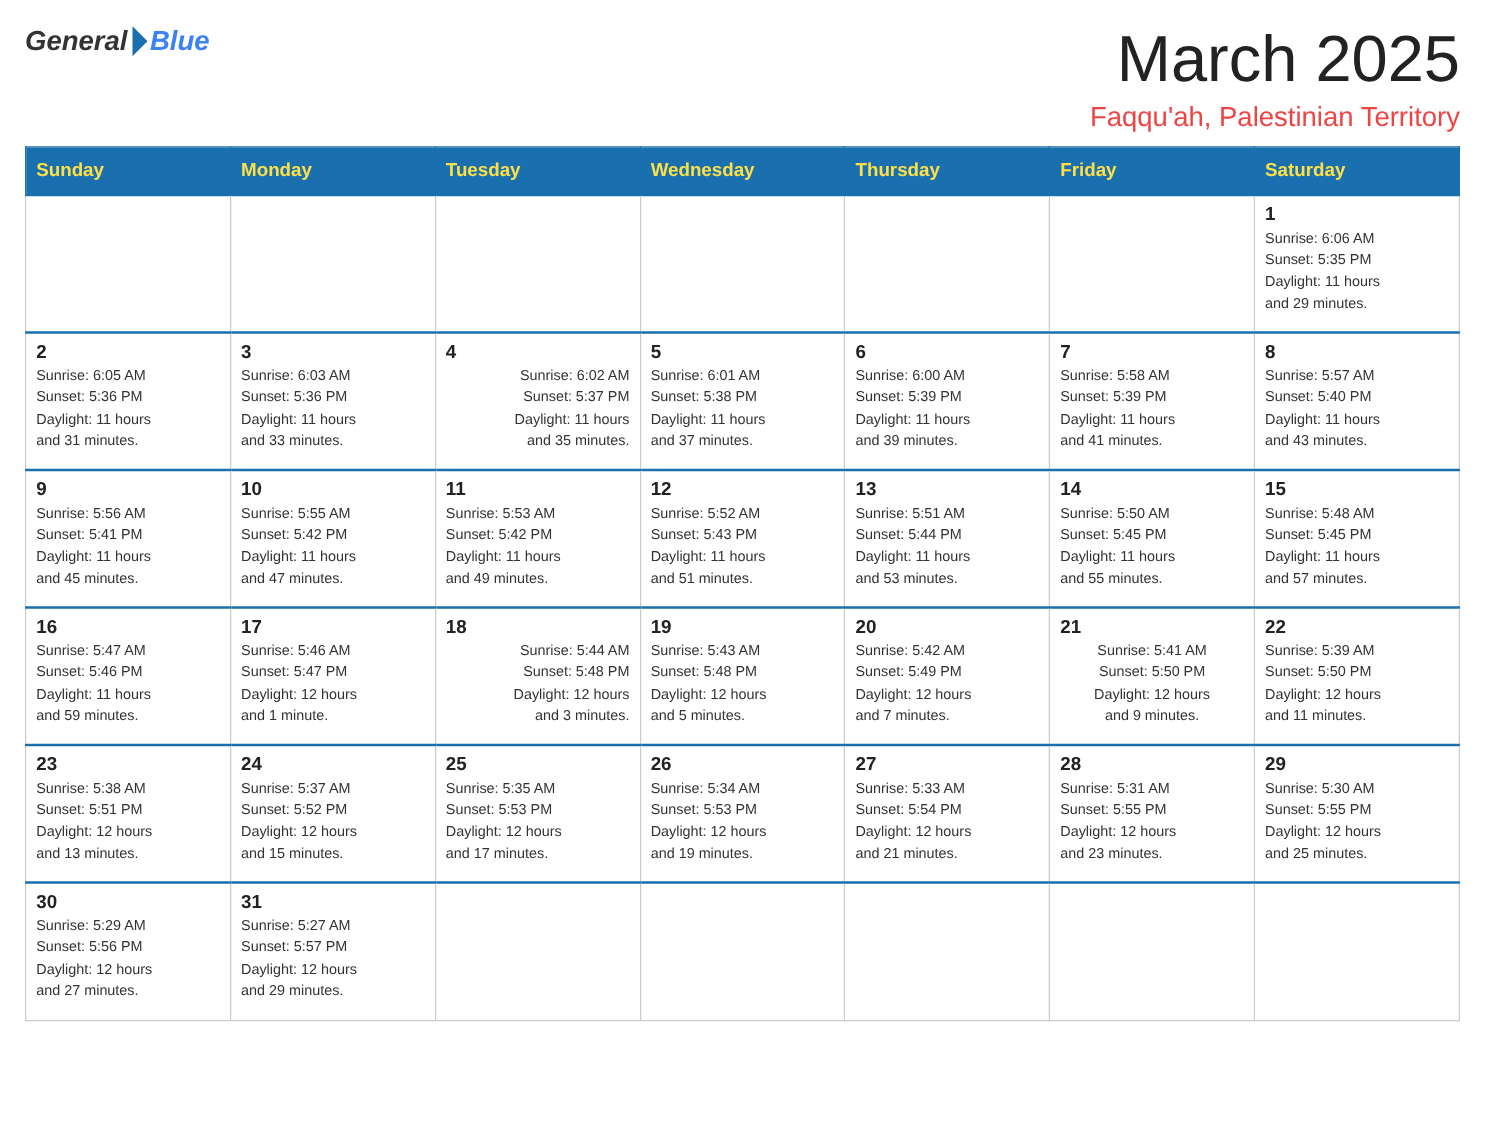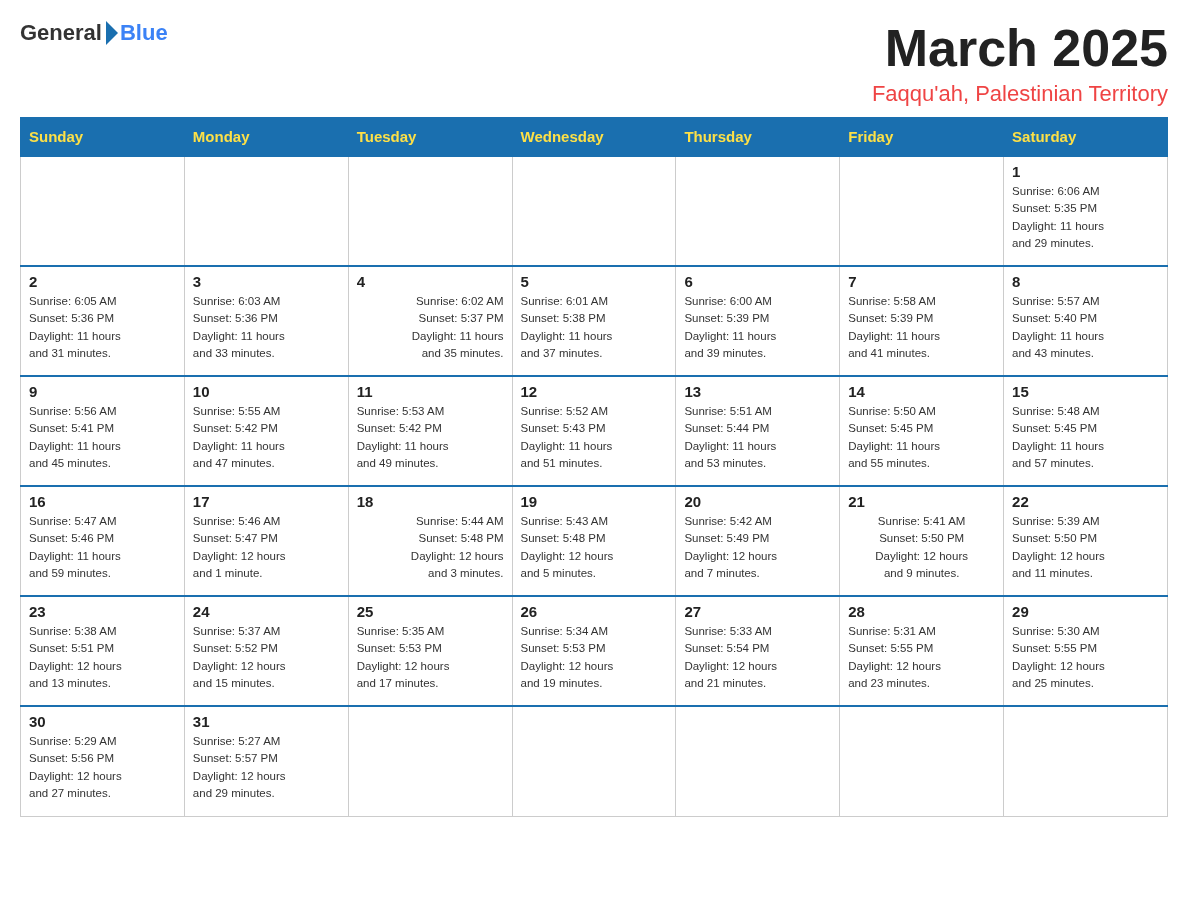--- a/index.html
+++ b/index.html
@@ -12,20 +12,21 @@
     .header {
       display: flex;
       justify-content: space-between;
       align-items: flex-start;
       margin-bottom: 10px;
     }
     .logo {
       display: flex;
       flex-direction: column;
       align-items: flex-start;
+      font-style: italic;
     }
     .logo-top {
       display: flex;
       align-items: center;
     }
     .logo-text-general {
       font-size: 22px;
       font-weight: bold;
       color: #333;
     }
@@ -41,21 +42,21 @@
       font-size: 22px;
       font-weight: bold;
       color: #3b82f6;
       margin-left: 2px;
     }
     .title-block {
       text-align: right;
     }
     .month-title {
       font-size: 52px;
-      font-weight: bold;
+      font-weight: normal;
       color: #222;
       line-height: 1.1;
     }
     .location-title {
       font-size: 22px;
       color: #ef4444;
       margin-top: 4px;
     }
     .calendar {
       width: 100%;

